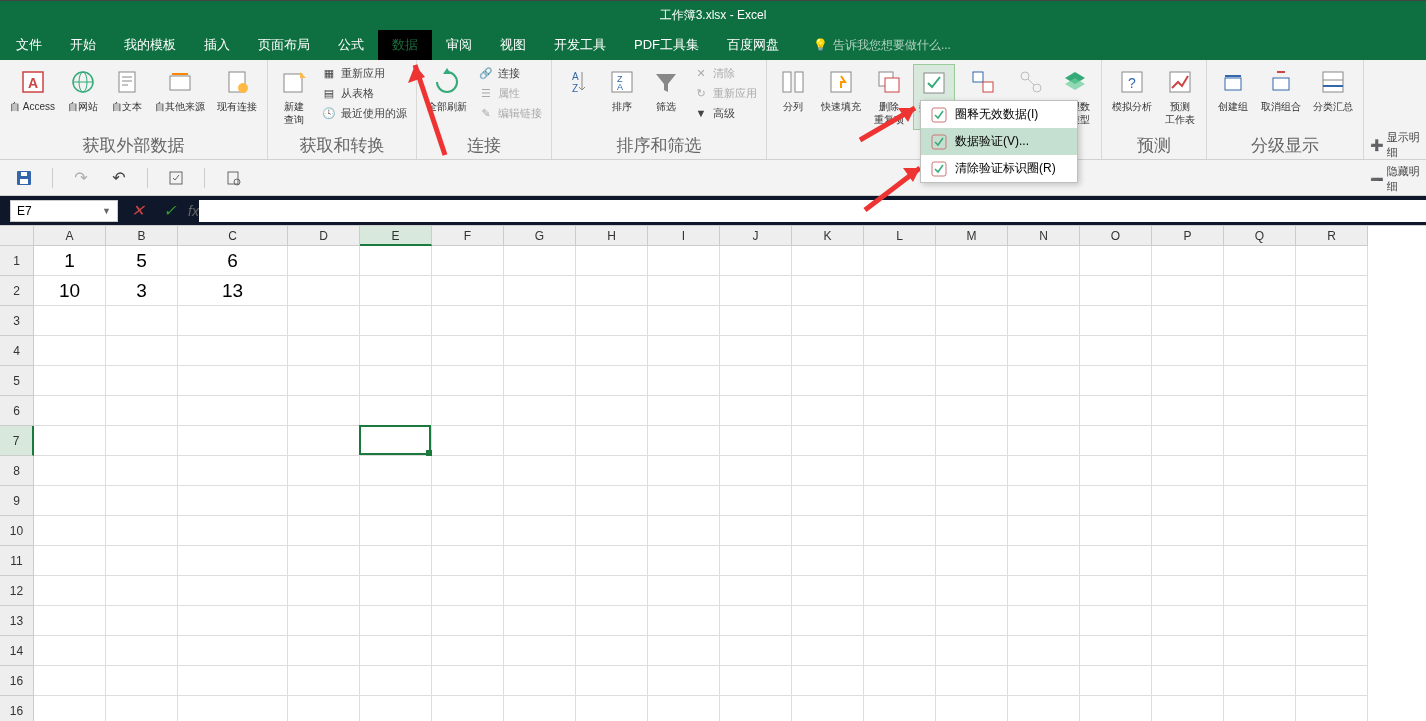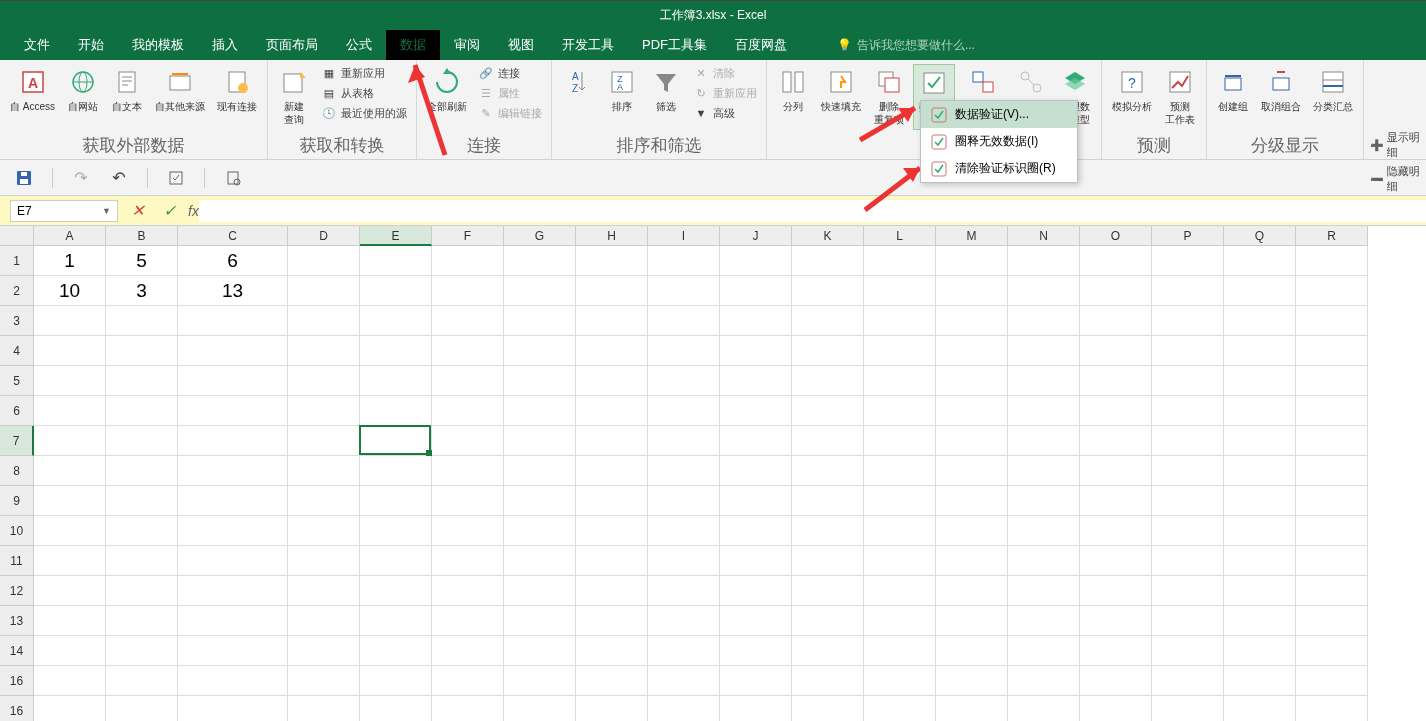--- a/index.html
+++ b/index.html
@@ -1,20 +1,20 @@
 <!DOCTYPE html>
 <html><head>
 <meta charset="utf-8">
 <style>
 * { margin: 0; padding: 0; box-sizing: border-box; font-family: "Microsoft YaHei", Arial, sans-serif; }
 body { background: #fff; overflow: hidden; width: 1426px; height: 721px; position: relative; }
 
 .titlebar { background: #0e7041; height: 30px; display: flex; align-items: center; justify-content: center; color: #fff; font-size: 12px; border-top: 1px solid #444; }
 
-.menubar { background: #0e7041; height: 30px; display: flex; align-items: center; padding-left: 10px; gap: 16px; }
+.menubar { background: #0e7041; height: 30px; display: flex; align-items: center; padding-left: 2px; }
 .menu-item { color: #fff; font-size: 13px; padding: 6px 14px; cursor: pointer; }
 .menu-item.active { background: #000000; color: #1a6b3e; }
 .tell-me { color: #b0d0c0; font-size: 12px; margin-left: 20px; display: flex; align-items: center; gap: 5px; }
 
 .ribbon { background: #f3f3f3; height: 100px; display: flex; border-bottom: 1px solid #d0d0d0; position: relative; }
 .ribbon-group { border-right: 1px solid #d8d8d8; padding: 4px 6px 2px; display: flex; flex-direction: column; }
 .ribbon-group-body { flex: 1; display: flex; align-items: flex-start; gap: 4px; }
 .ribbon-group-label { text-align: center; font-size: 17px; color: #666; padding-top: 2px; }
 .rbtn { display: flex; flex-direction: column; align-items: center; justify-content: flex-start; padding: 2px 4px; cursor: pointer; min-width: 40px; }
 .rbtn-icon { width: 32px; height: 32px; display: flex; align-items: center; justify-content: center; margin-bottom: 2px; }
@@ -26,21 +26,21 @@
 
 .dropdown-menu { position: absolute; top: 100px; left: 920px; background: #fff; border: 1px solid #c0c0c0; box-shadow: 2px 2px 6px rgba(0,0,0,0.2); width: 158px; z-index: 100; }
 .dropdown-item { display: flex; align-items: center; gap: 8px; padding: 5px 10px; font-size: 12px; cursor: pointer; }
 .dropdown-item.highlight { background: #c5e0d0; }
 .dropdown-icon { width: 16px; height: 16px; }
 
 .qat { background: #f3f3f3; height: 36px; display: flex; align-items: center; padding-left: 14px; gap: 18px; border-bottom: 1px solid #d0d0d0; }
 .qat-btn { width: 20px; height: 20px; cursor: pointer; display: flex; align-items: center; justify-content: center; color: #444; }
 .qat-sep { width: 1px; height: 20px; background: #ccc; }
 
-.formula-bar { height: 30px; display: flex; align-items: center; border-bottom: 1px solid #d0d0d0; background: #fef9c3; }
+.formula-bar { height: 30px; display: flex; align-items: center; border-bottom: 1px solid #d0d0d0; background: #0f172a; }
 .name-box { width: 108px; height: 22px; border: 1px solid #ccc; margin-left: 10px; padding: 2px 6px; font-size: 12px; display: flex; align-items: center; justify-content: space-between; background: #fff; }
 .name-box-dd { color: #666; font-size: 9px; }
 .fb-btn { width: 24px; height: 22px; display: flex; align-items: center; justify-content: center; cursor: pointer; color: #999; margin-left: 8px; font-style: italic; }
 .fb-btn.cancel { color: #c44; }
 .fb-btn.ok { color: #393; }
 .fx { font-style: italic; color: #666; margin-left: 6px; font-size: 14px; }
 .formula-input { flex: 1; height: 22px; border: none; outline: none; padding: 0 6px; font-size: 12px; }
 
 .grid-area { position: relative; background: #fff; }
 .corner { position: absolute; left: 0; top: 0; width: 34px; height: 20px; background: #eee; border-right: 1px solid #ccc; border-bottom: 1px solid #ccc; }
@@ -394,33 +394,33 @@
     <div class="rt-item">
         <span>➖</span>
         <span>隐藏明细</span>
       </div>
   </div>
 
 </div>
 
 <div class="dropdown-menu">
   <div id="dd-items">
+      <div class="dropdown-item">
+        <svg class="dropdown-icon" width="16" height="16">
+          <rect x="1" y="1" width="14" height="14" fill="none" stroke="#c77" rx="2"></rect>
+          <path d="M4 8 L7 11 L12 4" stroke="#3a7" fill="none" stroke-width="1.5"></path>
+        </svg>
+        <span>圈释无效数据(I)</span>
+      </div>
       <div class="dropdown-item highlight">
         <svg class="dropdown-icon" width="16" height="16">
           <rect x="1" y="1" width="14" height="14" fill="none" stroke="#c77" rx="2"></rect>
           <path d="M4 8 L7 11 L12 4" stroke="#3a7" fill="none" stroke-width="1.5"></path>
         </svg>
         <span>数据验证(V)...</span>
-      </div>
-      <div class="dropdown-item">
-        <svg class="dropdown-icon" width="16" height="16">
-          <rect x="1" y="1" width="14" height="14" fill="none" stroke="#c77" rx="2"></rect>
-          <path d="M4 8 L7 11 L12 4" stroke="#3a7" fill="none" stroke-width="1.5"></path>
-        </svg>
-        <span>圈释无效数据(I)</span>
       </div>
       <div class="dropdown-item">
         <svg class="dropdown-icon" width="16" height="16">
           <rect x="1" y="1" width="14" height="14" fill="none" stroke="#c77" rx="2"></rect>
           <path d="M4 8 L7 11 L12 4" stroke="#3a7" fill="none" stroke-width="1.5"></path>
         </svg>
         <span>清除验证标识圈(R)</span>
       </div>
     </div>
 </div>

